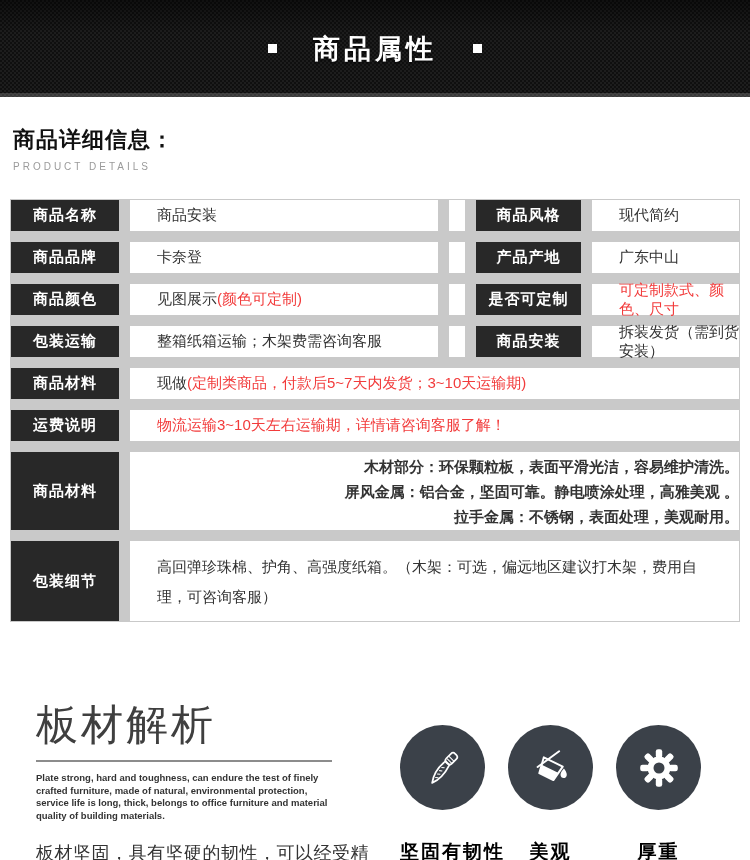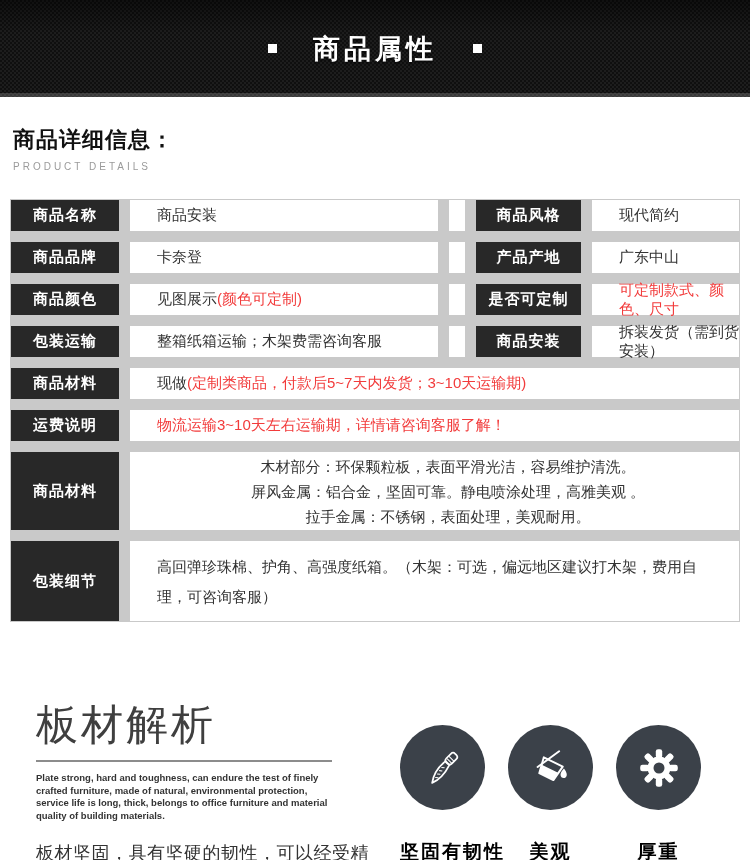--- a/index.html
+++ b/index.html
@@ -48,22 +48,23 @@
   }
   .cell-value{
     background:#fff;display:flex;align-items:center;
     padding-left:27px;color:#333;
   }
   .cell-gutter{background:#fff;}
   .cell-span{grid-column:2 / 6;}
   .red{color:#f23b3b;}
   .cell-value .lead{font-family:Liberation Serif, serif;}
   .cell-multiline{
-    flex-direction:column;align-items:center;justify-content:center;
+    flex-direction:column;align-items:flex-end;justify-content:center;
     line-height:25px;
+    font-weight:bold;
   }
   .cell-wrap{
     display:block;line-height:30px;padding-top:11px;padding-right:18px;
   }
   
   .board-section{display:flex;margin-top:80px;padding-left:36px;}
   .board-left{width:330px;flex:none;}
   .board-heading{
     font-size:42px;font-weight:500;color:#3f3f3f;letter-spacing:3px;line-height:1.1;
   }

